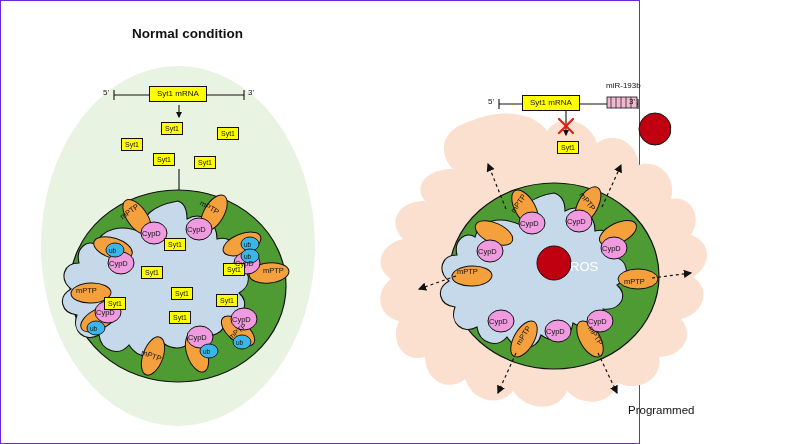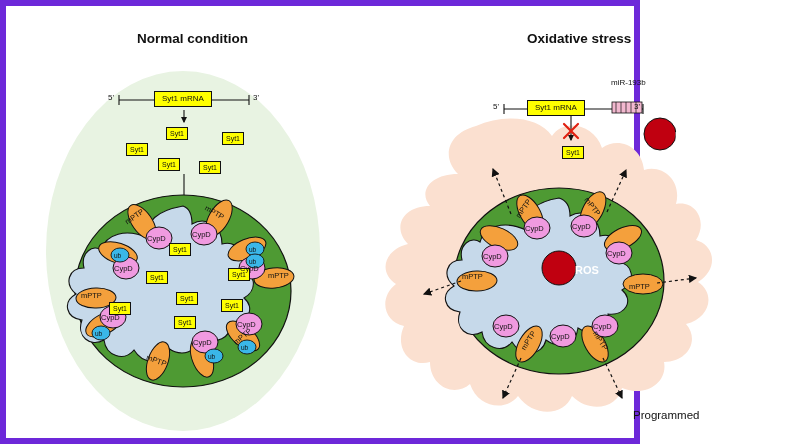--- a/index.html
+++ b/index.html
@@ -3,38 +3,38 @@
 <meta charset="utf-8">
 <style>
   html,body{margin:0;padding:0;}
   body{
     width:800px;height:444px;
     background:#ffffff;
     font-family:"Liberation Sans", sans-serif;
     overflow:hidden;
     position:relative;
   }
-  #root{position:relative;width:640px;height:444px;border:6px solid #6d28d9;box-sizing:border-box;}
+  #root{position:relative;width:640px;height:444px;border:1px solid #6d28d9;box-sizing:border-box;}
   .panel-title{
     position:absolute;font-size:13.5px;font-weight:bold;color:#111;
     white-space:nowrap;
   }
   .svg-layer{position:absolute;left:0;top:0;width:800px;height:444px;}
   .lbl{
     position:absolute;font-size:7.5px;color:#111;white-space:nowrap;
   }
   .tag{
     position:absolute;background:#ffff00;border:1px solid #111;
     font-size:7px;color:#111;line-height:1;
     padding:2px 3px;white-space:nowrap;text-align:center;
   }
   .tag.big{font-size:8px;padding:3px 7px;text-align:center;}
   .endlbl{position:absolute;font-size:8px;color:#111;}
   .rostxt{
-    position:absolute;color:#fff;font-size:11px;font-weight:bold;white-space:nowrap;padding-left:28px;
+    position:absolute;color:#fff;font-size:13px;font-weight:normal;white-space:nowrap;padding-left:28px;
   }
   .mirlbl{position:absolute;font-size:8px;color:#111;white-space:nowrap;}
   .bottom-text{
     position:absolute;left:627px;top:403px;font-size:11.5px;font-weight:normal;color:#111;
     white-space:nowrap;
   }
   .logo{
     position:absolute;left:685px;top:392px;width:108px;height:40px;
     color:#1144aa;font-family:"Liberation Serif", serif;font-weight:bold;
     font-size:30px;letter-spacing:1px;line-height:40px;white-space:nowrap;
@@ -205,30 +205,29 @@
       <line x1="505" y1="208" x2="487" y2="163" marker-end="url(#arrowD)"></line>
       <line x1="601" y1="206" x2="620" y2="164" marker-end="url(#arrowD)"></line>
       <line x1="455" y1="275" x2="418" y2="288" marker-end="url(#arrowD)"></line>
       <line x1="651" y1="277" x2="690" y2="272" marker-end="url(#arrowD)"></line>
       <line x1="515" y1="352" x2="497" y2="392" marker-end="url(#arrowD)"></line>
       <line x1="597" y1="352" x2="616" y2="392" marker-end="url(#arrowD)"></line>
     </g>
   </svg>
 
   <div class="panel-title" style="left:131px;top:25px;">Normal condition</div>
-  <div class="panel-title" style="left:521px;top:25px;">Oxidative stress</div>
 
   <div class="endlbl" style="left:102px;top:87px;">5'</div>
   <div class="endlbl" style="left:247px;top:87px;">3'</div>
   <div class="tag big" style="left:148px;top:85px;">Syt1 mRNA</div>
 
   <div class="endlbl" style="left:487px;top:96px;">5'</div>
   <div class="endlbl" style="left:628px;top:96px;">3'</div>
   <div class="tag big" style="left:521px;top:94px;">Syt1 mRNA</div>
-  <div class="mirlbl" style="left:605px;top:72px;">miR-193b</div>
+  <div class="mirlbl" style="left:605px;top:80px;">miR-193b</div>
   <div class="rostxt" style="left:641px;top:124px;">ROS</div>
   <div class="rostxt" style="left:541px;top:258px;">ROS</div>
 
   <div class="tag" style="left:120px;top:137px;">Syt1</div>
   <div class="tag" style="left:160px;top:121px;">Syt1</div>
   <div class="tag" style="left:216px;top:126px;">Syt1</div>
   <div class="tag" style="left:152px;top:152px;">Syt1</div>
   <div class="tag" style="left:193px;top:155px;">Syt1</div>
 
   <div class="tag" style="left:556px;top:140px;">Syt1</div>

